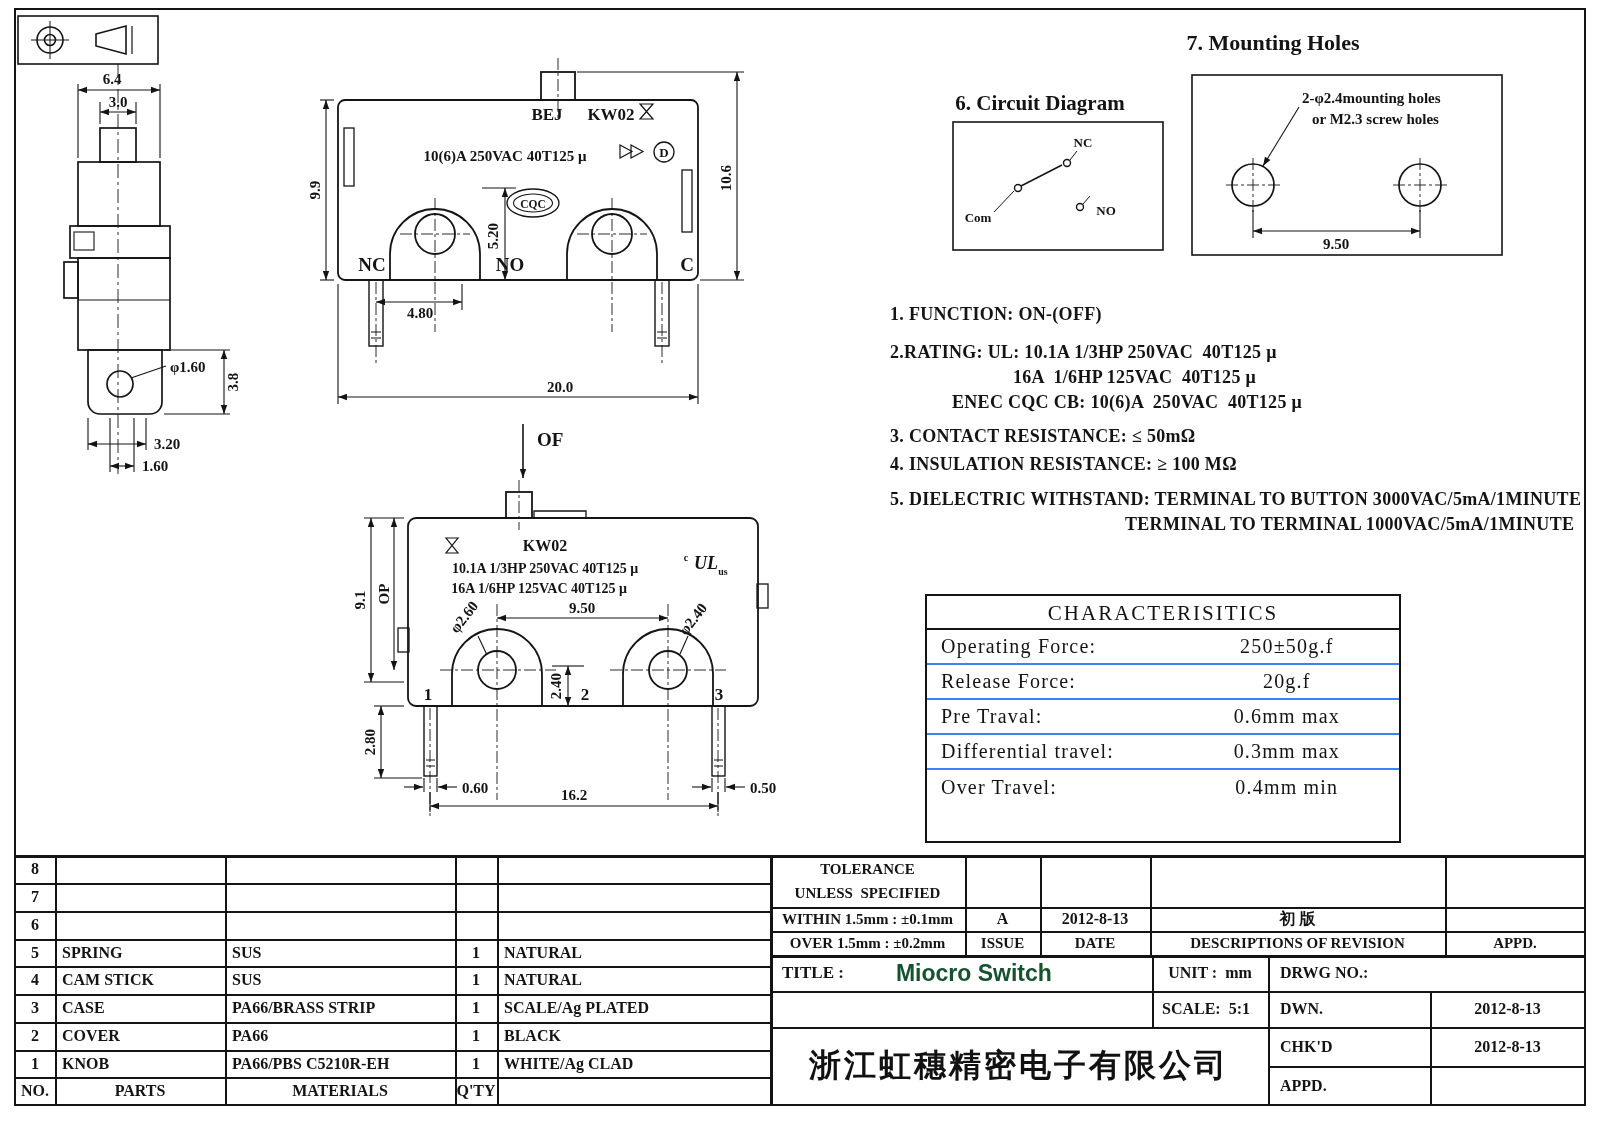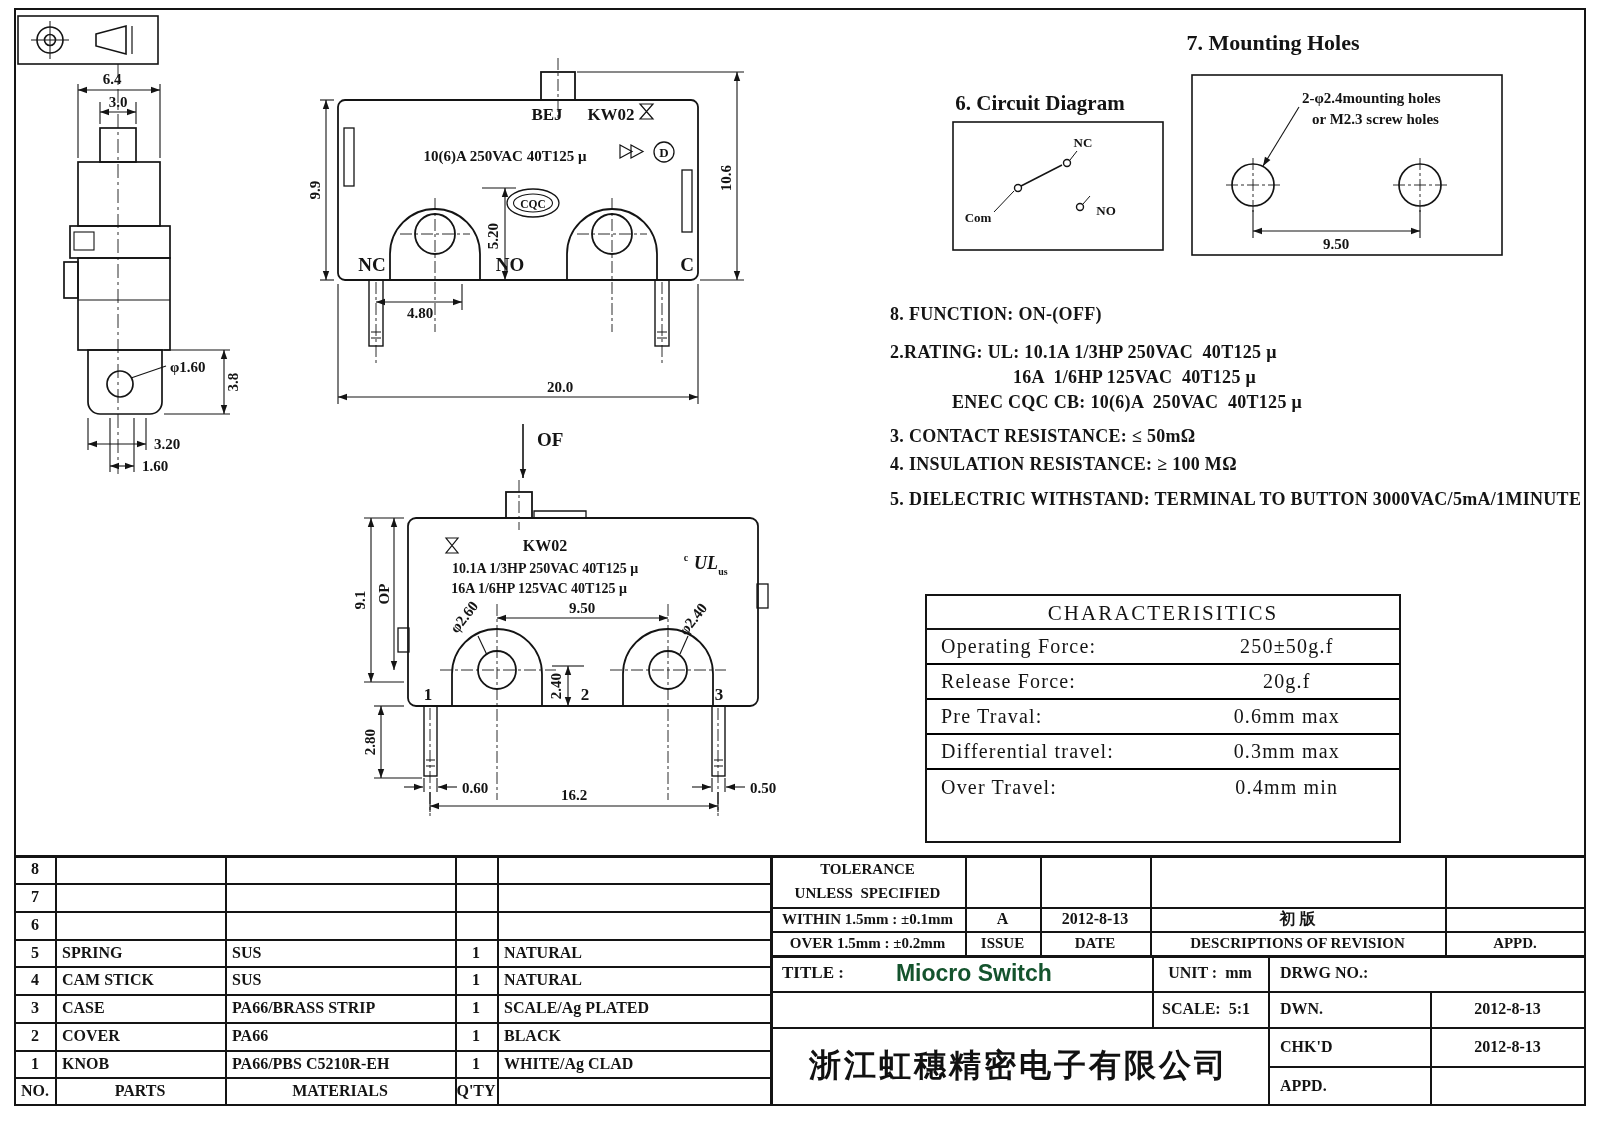--- a/index.html
+++ b/index.html
@@ -17,21 +17,21 @@
   .t17{font-size:17px;font-weight:700}
   .t19{font-size:19px;font-weight:700}
   .t21{font-size:21px;font-weight:700}
   .t22{font-size:22px;font-weight:700}
   .dim{font-size:15px;font-weight:700}
   .note { position:absolute; font-weight:700; font-size:18px; white-space:pre; letter-spacing:.3px; }
   .char-table { position:absolute; left:925px; top:594px; width:476px; height:249px;
                 border:2.5px solid #141414; background:#fff; }
   .char-head { height:34px; line-height:34px; text-align:center; font-size:21px;
                letter-spacing:2px; border-bottom:2.5px solid #141414; }
-  .char-row { display:flex; height:35px; border-bottom:2px solid #000000; align-items:center;
+  .char-row { display:flex; height:35px; border-bottom:2px solid #3b82f6; align-items:center;
               font-size:20px; letter-spacing:1.2px; }
   .char-row:last-child { border-bottom:none; }
   .char-label { flex:1; padding-left:14px; }
   .char-value { width:45%; text-align:center; padding-right:12px; }
   .tcell { position:absolute; display:flex; align-items:center; font-weight:700;
            white-space:pre; font-size:16px; }
   .ctr { justify-content:center; text-align:center; }
 </style>
 </head>
 <body>
@@ -260,27 +260,28 @@
       <line x1="1253" y1="210" x2="1253" y2="238" stroke-width="1.1"></line>
       <line x1="1420" y1="210" x2="1420" y2="238" stroke-width="1.1"></line>
       <line x1="1253" y1="231" x2="1420" y2="231" stroke-width="1.1" marker-start="url(#arr)" marker-end="url(#arr)"></line>
     </g>
     <text x="1273" y="50" text-anchor="middle" class="t22">7. Mounting Holes</text>
     <text x="1302" y="103" text-anchor="start" class="t15">2-φ2.4mounting holes</text>
     <text x="1312" y="124" text-anchor="start" class="t15">or M2.3 screw holes</text>
     <text x="1336" y="249" text-anchor="middle" class="dim">9.50</text>
   </svg>
 
-  <div class="note" style="left:890px;top:304px">8. FUNCTION: ON-(OFF)</div>
+  <div class="note" style="left:890px;top:304px">1. FUNCTION: ON-(OFF)</div>
   <div class="note" style="left:890px;top:342px">2.RATING: UL: 10.1A 1/3HP 250VAC  40T125 μ</div>
   <div class="note" style="left:1013px;top:367px">16A  1/6HP 125VAC  40T125 μ</div>
   <div class="note" style="left:952px;top:392px">ENEC CQC CB: 10(6)A  250VAC  40T125 μ</div>
   <div class="note" style="left:890px;top:426px">3. CONTACT RESISTANCE: ≤ 50mΩ</div>
   <div class="note" style="left:890px;top:454px">4. INSULATION RESISTANCE: ≥ 100 MΩ</div>
   <div class="note" style="left:890px;top:489px">5. DIELECTRIC WITHSTAND: TERMINAL TO BUTTON 3000VAC/5mA/1MINUTE</div>
+  <div class="note" style="left:1125px;top:514px">TERMINAL TO TERMINAL 1000VAC/5mA/1MINUTE</div>
 
   <div class="char-table">
     <div class="char-head">CHARACTERISITICS</div>
     <div class="char-row">
       <div class="char-label">Operating Force:</div>
       <div class="char-value">250±50g.f</div>
     </div>
     <div class="char-row">
       <div class="char-label">Release Force:</div>
       <div class="char-value">20g.f</div>

